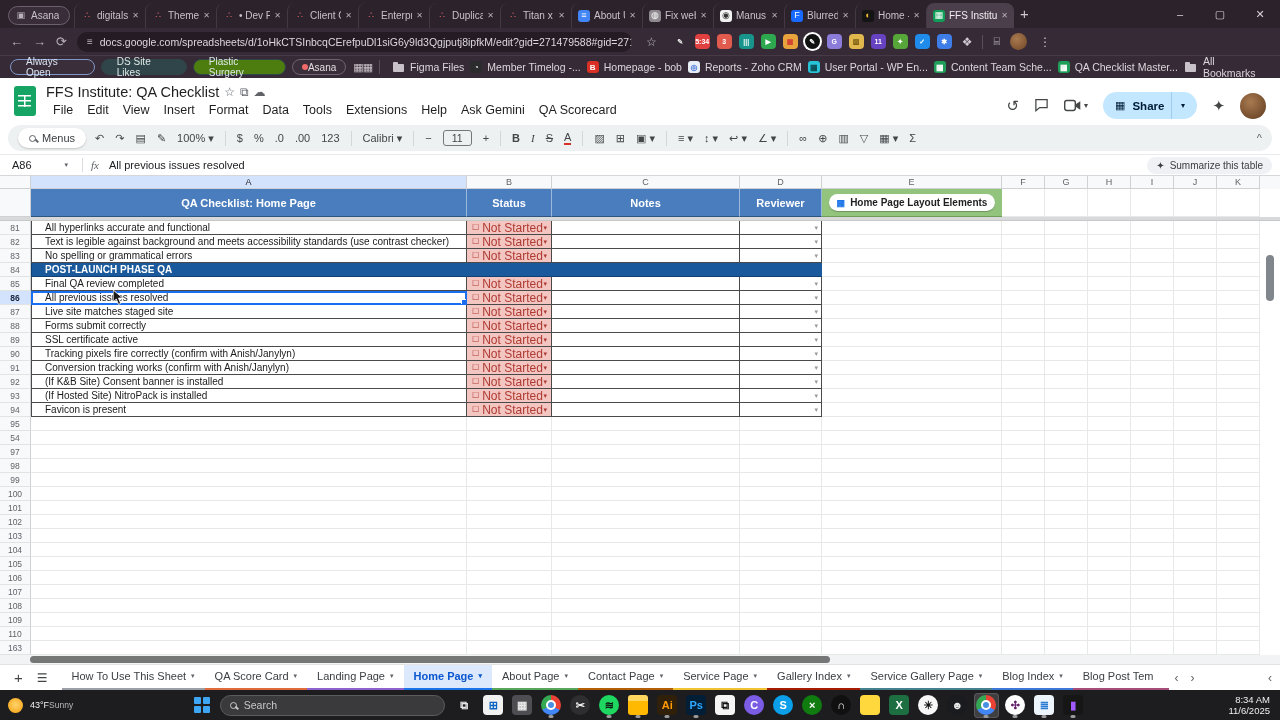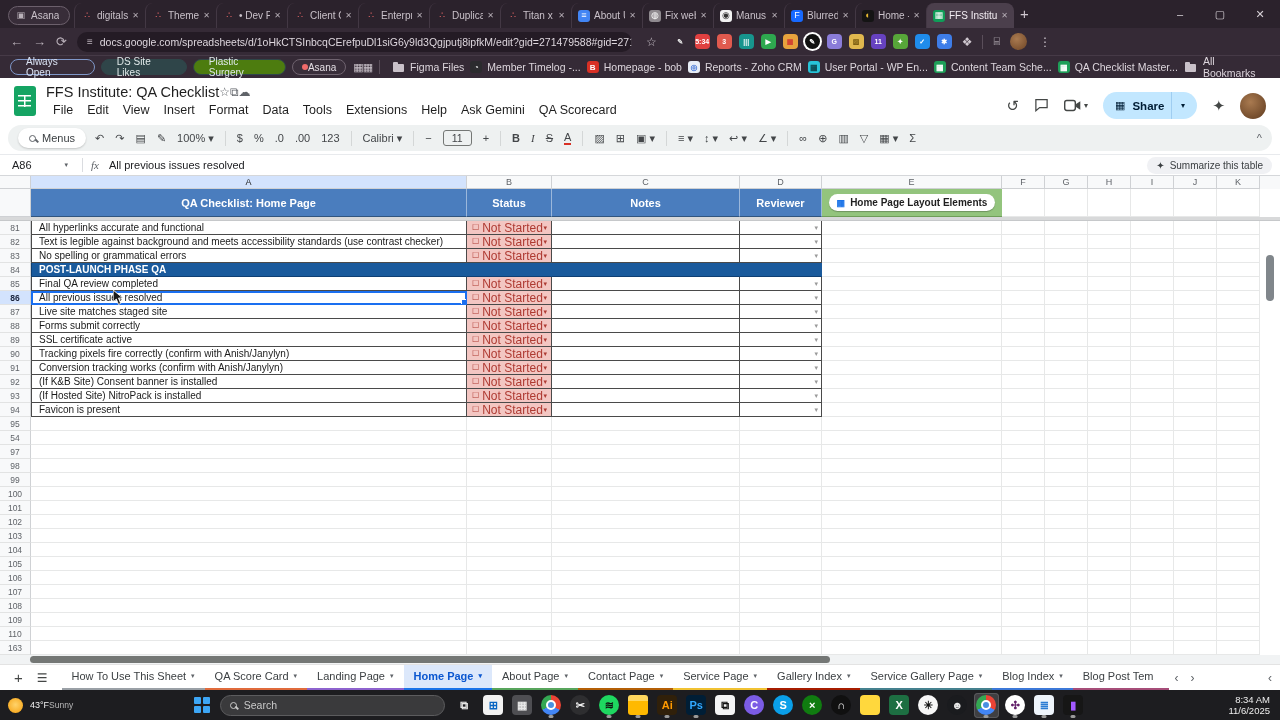--- a/index.html
+++ b/index.html
@@ -48,21 +48,21 @@
   .bmicon[data-icontype="folder"]::after{content:"";position:absolute;left:0;top:1px;width:5px;height:3px;border-radius:1px 1px 0 0;background:#c9c1c9}
   .allbm{margin-left:auto;display:flex;align-items:center;gap:6px}
 
   
   .appbar{height:46px;background:#fff;display:flex;align-items:flex-start;padding:6px 14px 0;gap:10px}
   .slogo{width:22px;height:30px;background:#15a463;border-radius:3px;margin-top:2px;position:relative;flex:0 0 22px}
   .slogo::after{content:"";position:absolute;left:4px;top:9px;width:13px;height:12px;
     background:linear-gradient(#fff,#fff) 0 0/13px 1.5px no-repeat,linear-gradient(#fff,#fff) 0 5px/13px 1.5px no-repeat,
     linear-gradient(#fff,#fff) 0 10px/13px 1.5px no-repeat,linear-gradient(#fff,#fff) 5.5px 0/1.5px 12px no-repeat}
   .titleblock{display:flex;flex-direction:column;gap:1px}
-  .titlerow{display:flex;align-items:center;gap:0;font-size:14.5px;color:#1f1f1f}
+  .titlerow{display:flex;align-items:center;gap:5px;font-size:14.5px;color:#1f1f1f}
   .titleic{color:#5f6368;font-size:12px}
   .menurow{display:flex;font-size:12.5px;color:#1f1f1f}
   .menuitem{padding:2px 7px;border-radius:4px}
   .appbar-right{margin-left:auto;display:flex;align-items:center;gap:15px;margin-top:8px}
   .hdric{color:#444746;font-size:15px}
   .camwrap{display:flex;align-items:center;gap:3px}
   .ddsmall{font-size:8px;color:#444746}
   .sharebtn{height:27px;background:#c2e7ff;border-radius:14px;display:flex;align-items:center;padding:0 4px 0 12px;gap:7px}
   .sharetxt{font-size:11.5px;font-weight:600;color:#001d35}
   .shareic{color:#001d35;font-size:11px}
@@ -112,21 +112,21 @@
          font-size:10px;font-weight:700;color:#1f1f1f;box-shadow:0 1px 1px rgba(0,0,0,.25)}
   .epillic{color:#1a73e8;font-size:9px}
   .hrow .hrest{background:#fff;border-bottom:1px solid #e7e8e8;
        background-image:repeating-linear-gradient(90deg,transparent 0 42px,#e7e8e8 42px 43px)}
   .fgap{height:4px;background:#d8d9da;border-bottom:1px solid #c6c8ca}
 
   .srow{display:flex;height:14px;font-size:10px;color:#1a1a1a}
   .rh{width:31px;display:flex;align-items:center;justify-content:center;font-size:8.5px;color:#5f6368;
       background:#f8f9fa;border-right:1px solid #cfd1d4;border-bottom:1px solid #e2e3e3}
   .cell{display:flex;align-items:center;overflow:hidden}
-  .ca{width:436px;padding-left:7px}
+  .ca{width:436px;padding-left:13px}
   .cb{width:85px}.cc{width:188px}.cd{width:82px}
   .ce{width:180px;border-right:1px solid #e7e8e8;border-bottom:1px solid #e7e8e8}
   .crest{width:258px;border-bottom:1px solid #e7e8e8;
          background-image:repeating-linear-gradient(90deg,transparent 0 42px,#e7e8e8 42px 43px)}
   .srow[data-rowtype="empty"] .ca,.srow[data-rowtype="empty"] .cb,.srow[data-rowtype="empty"] .cc,.srow[data-rowtype="empty"] .cd
     {border-right:1px solid #e7e8e8;border-bottom:1px solid #e7e8e8}
   .srow[data-rowtype="item"] .ca,.srow[data-rowtype="item"] .cb,.srow[data-rowtype="item"] .cc,.srow[data-rowtype="item"] .cd
     {border-right:1px solid #4a4a4a;border-bottom:1px solid #4a4a4a}
   .srow[data-rowtype="item"] .ca{border-left:1px solid #4a4a4a}
   .srow[data-rowtype="item"] .cb{background:#f3c6c2;color:#ae3a32}

